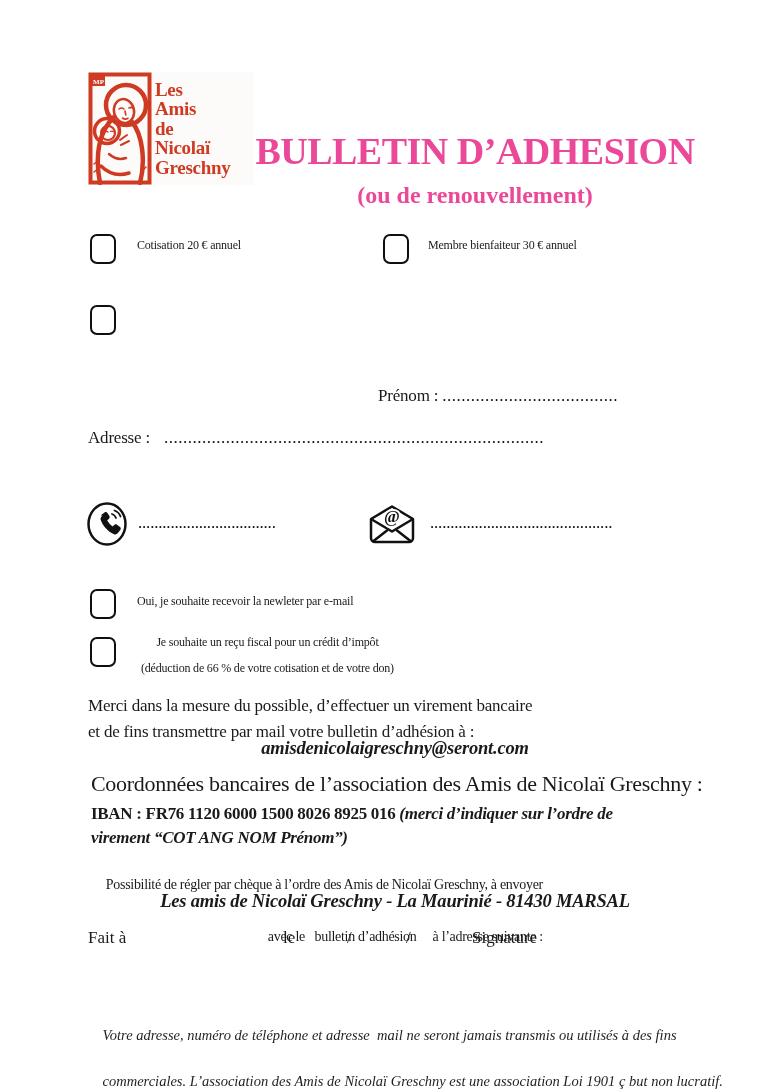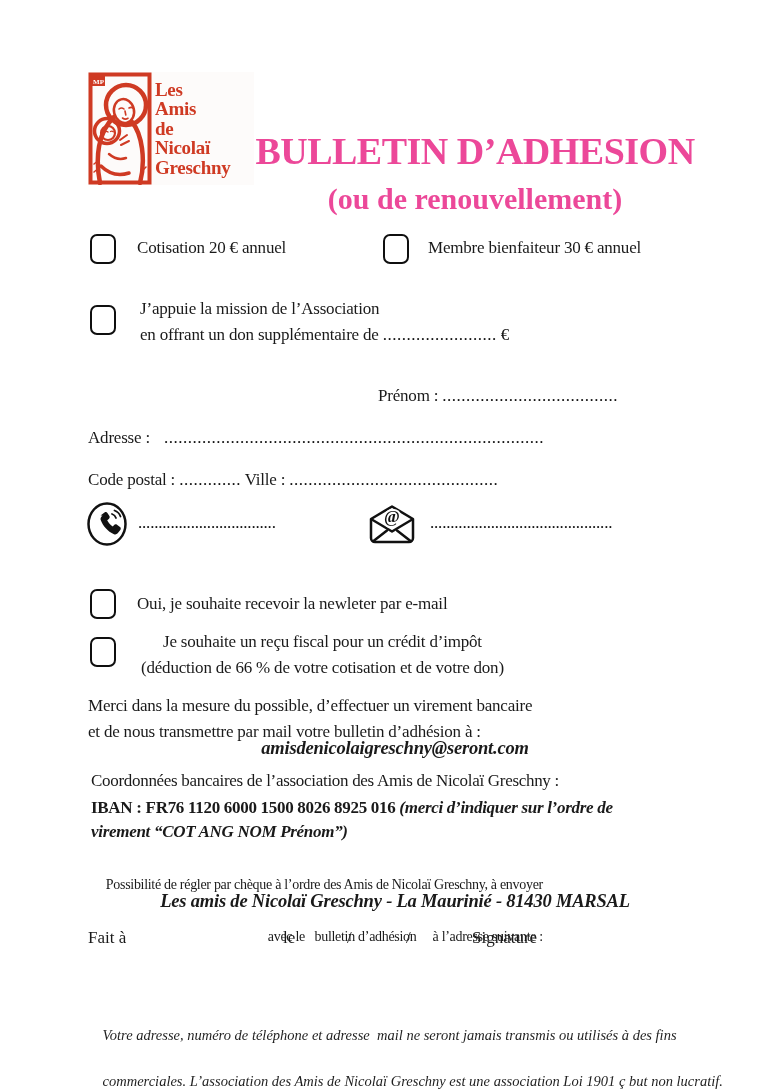--- a/index.html
+++ b/index.html
@@ -13,34 +13,34 @@
   
   .logo { position:absolute; left:78px; top:72px; width:166px; height:113px;
           background:#fdfbfa; display:flex; align-items:stretch; }
   .logo svg { width:64px; height:113px; flex:0 0 auto; }
   .logo-text { display:flex; flex-direction:column; justify-content:center;
                color:#cf3a23; font-weight:700; font-size:19px; line-height:19.5px;
                letter-spacing:-0.3px; margin-left:3px; white-space:nowrap; }
   .title-block { position:absolute; left:235px; top:82px; width:460px;
                  text-align:center; color:#ec4899;margin-top:47px; }
   .title { font-size:38px; font-weight:700; letter-spacing:-0.5px; white-space:nowrap; }
-  .subtitle { font-size:30px; font-weight:700; margin-top:9px; white-space:nowrap; }
+  .subtitle { font-size:24px; font-weight:700; margin-top:9px; white-space:nowrap; }
 
   
   .checkbox { position:absolute; width:22px; height:26px; background:#fff;
               border:2.5px solid #0f0f0f; border-radius:7px; }
-  .lbl { position:absolute; font-size:17px; letter-spacing:-0.2px; white-space:nowrap; }
+  .lbl { position:absolute; font-size:12px; letter-spacing:-0.2px; white-space:nowrap; }
   .two-line { line-height:26px; }
   .dots { letter-spacing:0.5px; color:#111; }
   .fieldrow { position:absolute; font-size:17px; white-space:nowrap; letter-spacing:-0.2px; }
 
   .gmail { position:absolute; left:0; top:738px; width:770px; text-align:center;
            font-weight:700; font-style:italic; font-size:18.5px; letter-spacing:-0.2px; }
   .bank { position:absolute; left:81px; top:771px; white-space:nowrap; }
-  .bank .intro { font-size:17px; letter-spacing:-0.3px; margin-bottom:5px; }
+  .bank .intro { font-size:22px; letter-spacing:-0.3px; margin-bottom:5px; }
   .bank .ibanline { font-size:17px; font-weight:700; letter-spacing:-0.3px; line-height:24px; }
   .bank .note { font-style:italic; }
   .cheque { position:absolute; left:83px; top:846px; font-size:14px; line-height:26px;
             letter-spacing:-0.3px; white-space:pre;text-align:right; }
   .postal { position:absolute; left:0; top:891px; width:770px; text-align:center;
             font-weight:700; font-style:italic; font-size:18.5px; letter-spacing:-0.2px; }
   .sig { position:absolute; top:928px; font-size:17px; white-space:nowrap; }
   .footer { position:absolute; left:78px; top:1001px; font-size:14.5px; font-style:italic;
             line-height:23px; color:#1f1f1f; white-space:pre; letter-spacing:0; }
   .merci { position:absolute; left:78px; top:693px; font-size:17px; line-height:26px;
@@ -84,33 +84,26 @@
     <div class="subtitle">(ou de renouvellement)</div>
   </div>
 
   <div class="checkbox" style="left:80px; top:234px;"></div>
   <div class="lbl" style="left:127px; top:238px;">Cotisation 20 € annuel</div>
 
   <div class="checkbox" style="left:373px; top:234px;"></div>
   <div class="lbl" style="left:418px; top:238px;">Membre bienfaiteur 30 € annuel</div>
 
   <div class="checkbox" style="left:80px; top:305px;"></div>
-  <div class="lbl two-line" style="left:130px; top:296px;">
-    <span>J’appuie la mission de l’Association</span><br>
-    <span>en offrant un don supplémentaire de </span><span class="dots">........................</span><span> €</span>
-  </div>
 
   <div class="fieldrow" style="left:78px; top:428px;">
     <span>Adresse :</span><span class="dots" style="margin-left:14px;">................................................................................</span>
   </div>
   <div class="fieldrow" style="left:368px; top:386px;">
     <span>Prénom : </span><span class="dots">.....................................</span>
-  </div>
-  <div class="fieldrow" style="left:78px; top:470px;">
-    <span>Code postal : </span><span class="dots">.............</span><span> Ville : </span><span class="dots">............................................</span>
   </div>
 
   <svg class="abs" style="left:76px; top:501px;" width="42" height="46" viewBox="0 0 42 46">
     <ellipse cx="21" cy="23" rx="18.5" ry="20.5" fill="#ffffff" stroke="#111" stroke-width="2.5"></ellipse>
     <path d="M14.5,14.5 l4,-3 c1,-0.8 2.3,-0.6 2.9,0.4 l2,3.2 c0.6,1 0.3,2.2 -0.6,2.9 l-1.6,1.2 c1.2,2.6 3.2,4.8 5.6,6.3 l1.3,-1.5 c0.7,-0.9 2,-1 2.9,-0.3 l3,2.3 c0.9,0.7 1,2 0.3,2.9 l-2.6,3.4 c-0.9,1.1 -2.4,1.5 -3.7,0.9 c-6.4,-2.9 -10.9,-7.9 -13.3,-14.2 c-0.5,-1.3 -0.1,-2.7 1.8,-4.5 z" fill="#111"></path>
     <path d="M26,13 a6,6 0 0 1 4,4" fill="none" stroke="#111" stroke-width="1.8" stroke-linecap="round"></path>
     <path d="M28.5,9.5 a10,10 0 0 1 6,6" fill="none" stroke="#111" stroke-width="1.8" stroke-linecap="round"></path>
   </svg>
   <div class="fieldrow dots" style="left:128px; top:513px;">..................................</div>
 
@@ -126,21 +119,21 @@
   <div class="lbl" style="left:127px; top:594px;">Oui, je souhaite recevoir la newleter par e-mail</div>
 
   <div class="checkbox" style="left:80px; top:637px;"></div>
   <div class="lbl two-line" style="left:131px; top:629px;text-align:center;">
     <span>Je souhaite un reçu fiscal pour un crédit d’impôt</span><br>
     <span>(déduction de 66 % de votre cotisation et de votre don)</span>
   </div>
 
   <div class="merci">
     <span>Merci dans la mesure du possible, d’effectuer un virement bancaire</span><br>
-    <span>et de nous transmettre par mail votre bulletin d’adhésion à :</span>
+    <span>et de fins transmettre par mail votre bulletin d’adhésion à :</span>
   </div>
   <div class="gmail">amisdenicolaigreschny@seront.com</div>
 
   <div class="bank">
     <div class="intro">Coordonnées bancaires de l’association des Amis de Nicolaï Greschny :</div>
     <div class="ibanline">
       <span>IBAN : FR76 1120 6000 1500 8026 8925 016</span><span class="note">  (merci d’indiquer sur l’ordre de</span>
     </div>
     <div class="ibanline note">virement “COT ANG NOM Prénom”)</div>
   </div>

